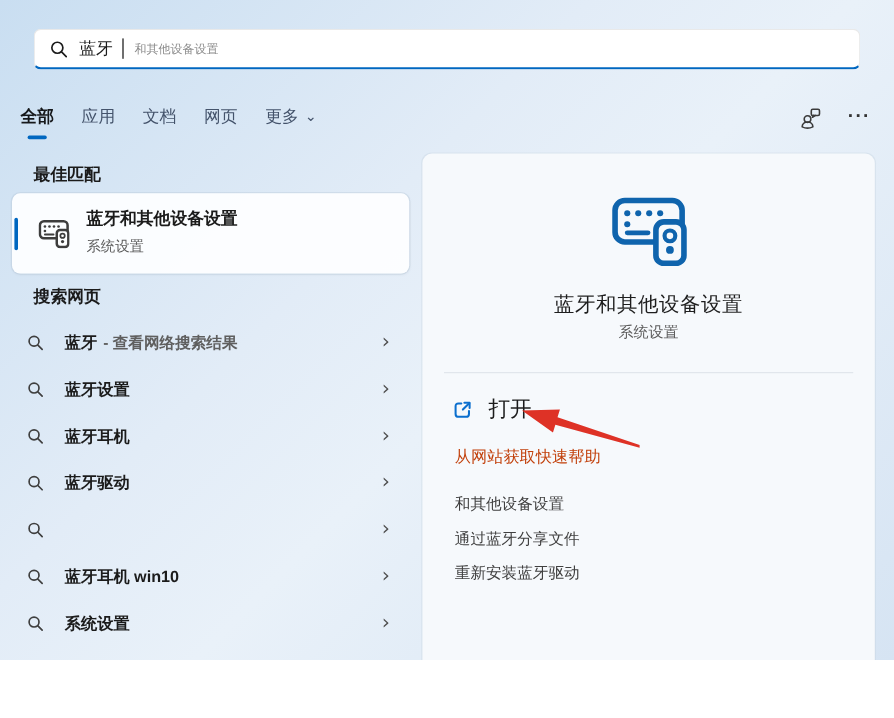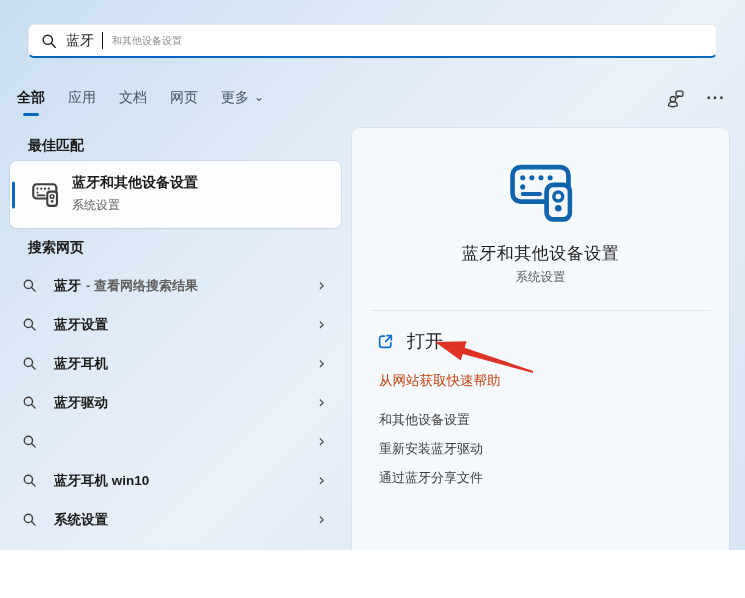--- a/index.html
+++ b/index.html
@@ -260,22 +260,22 @@
         </svg>
       </span>
       <span class="open-label">打开</span>
     </div>
 
     <div class="help-header">从网站获取快速帮助</div>
 
     <div class="plinks">
 
     <div class="plink">和其他设备设置</div>
+        <div class="plink">通过蓝牙分享文件</div>
         <div class="plink">重新安装蓝牙驱动</div>
-        <div class="plink">通过蓝牙分享文件</div>
       </div>
   </div>
 
   <span class="annotation-arrow" style="display:flex">
     <svg width="102" height="38" viewBox="0 0 102 38">
       <polygon points="2,3 33.6,2.2 31.6,8.7 100,31.9 100,34.1 29.8,14.9 27.8,21.4" fill="#de3226"></polygon>
     </svg>
   </span>
 
 </div>

